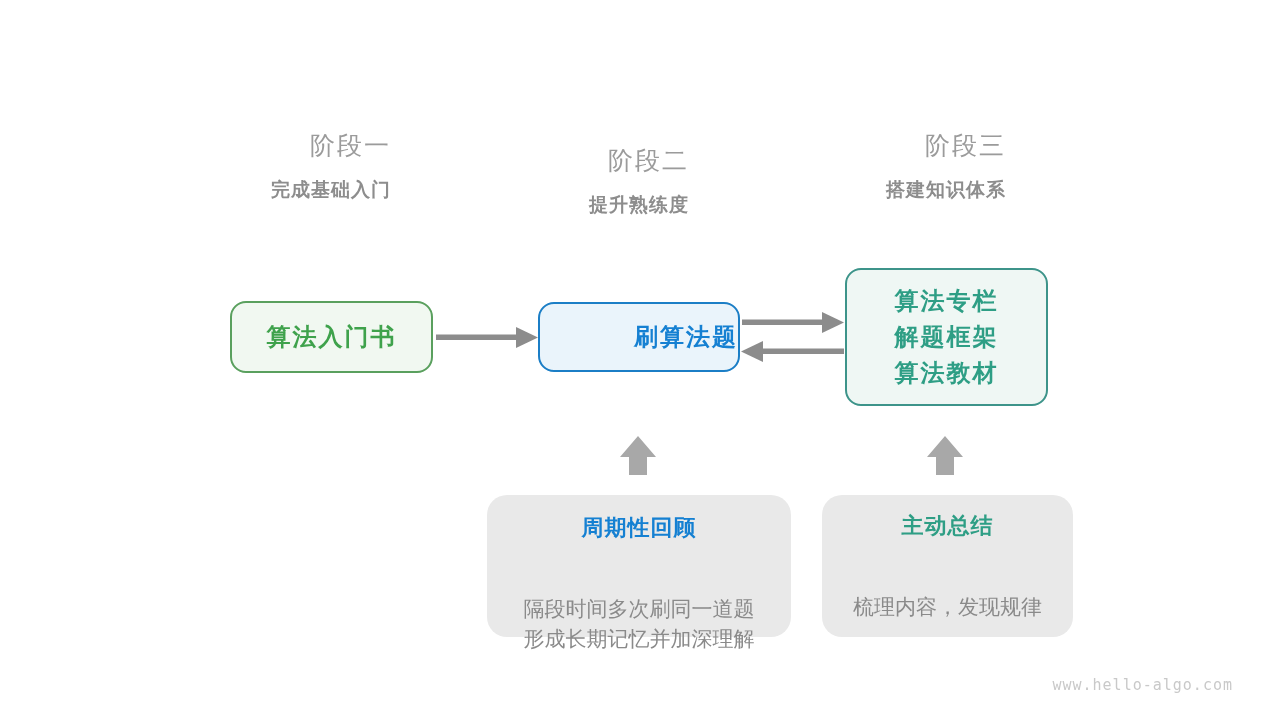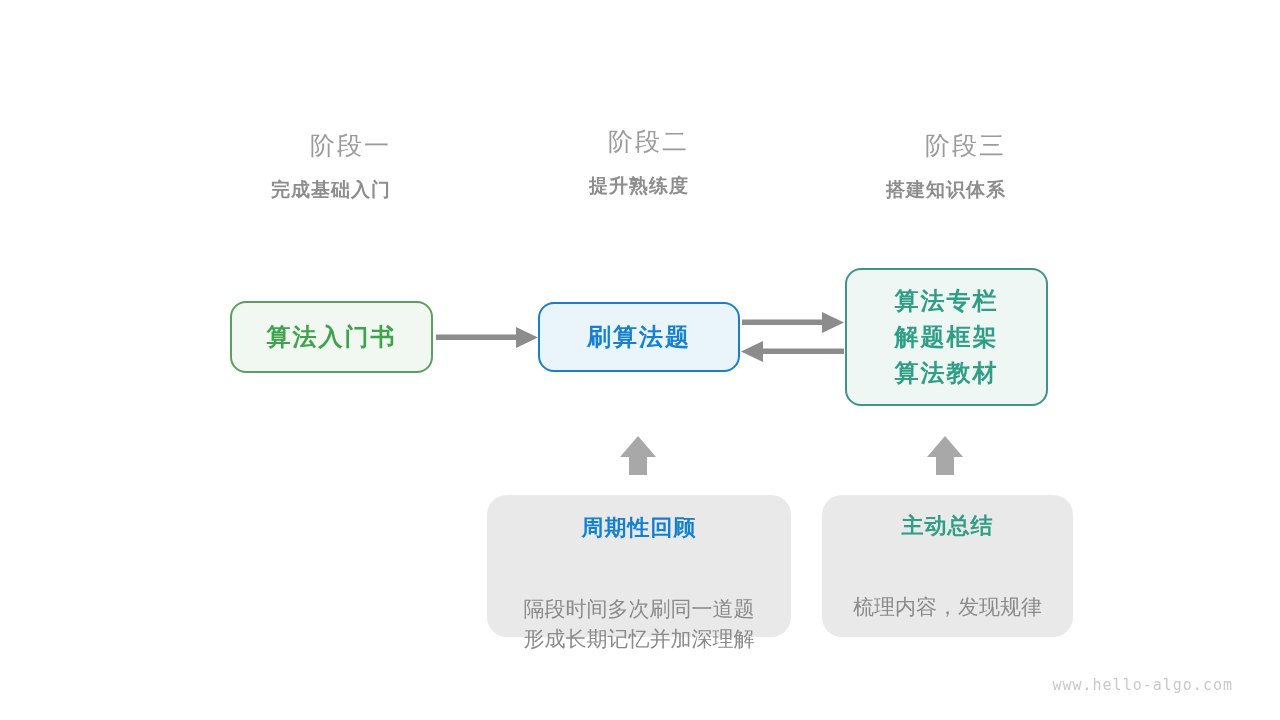--- a/index.html
+++ b/index.html
@@ -55,20 +55,21 @@
     left: 230px; top: 301px; width: 203px; height: 72px;
     background: var(--green-fill);
     border: 2.5px solid var(--green-border);
     color: var(--green-text);
   }
   .node-blue {
     left: 538px; top: 302px; width: 202px; height: 70px;
     background: var(--blue-fill);
     border: 2.5px solid var(--blue-border);
     color: var(--blue-text);
+    align-items: flex-end;
   }
   .node-teal {
     left: 845px; top: 268px; width: 203px; height: 138px;
     background: var(--teal-fill);
     border: 2.5px solid var(--teal-border);
     color: var(--teal-text);
     justify-content: center;
   }
   .node-teal .node-line {
     line-height: 36px;
@@ -125,21 +126,21 @@
 </style>
 </head>
 <body>
 
 <div class="canvas">
 
   <div class="stage-header" style="left:331px; top:133px;">
     <div class="stage-title">阶段一</div>
     <div class="stage-subtitle">完成基础入门</div>
   </div>
-  <div class="stage-header" style="left:639px; top:129px;">
+  <div class="stage-header" style="left:639px; top:148px;">
     <div class="stage-title">阶段二</div>
     <div class="stage-subtitle">提升熟练度</div>
   </div>
   <div class="stage-header" style="left:946px; top:133px;">
     <div class="stage-title">阶段三</div>
     <div class="stage-subtitle">搭建知识体系</div>
   </div>
 
   <div class="node node-green">
     <span class="node-line">算法入门书</span>

